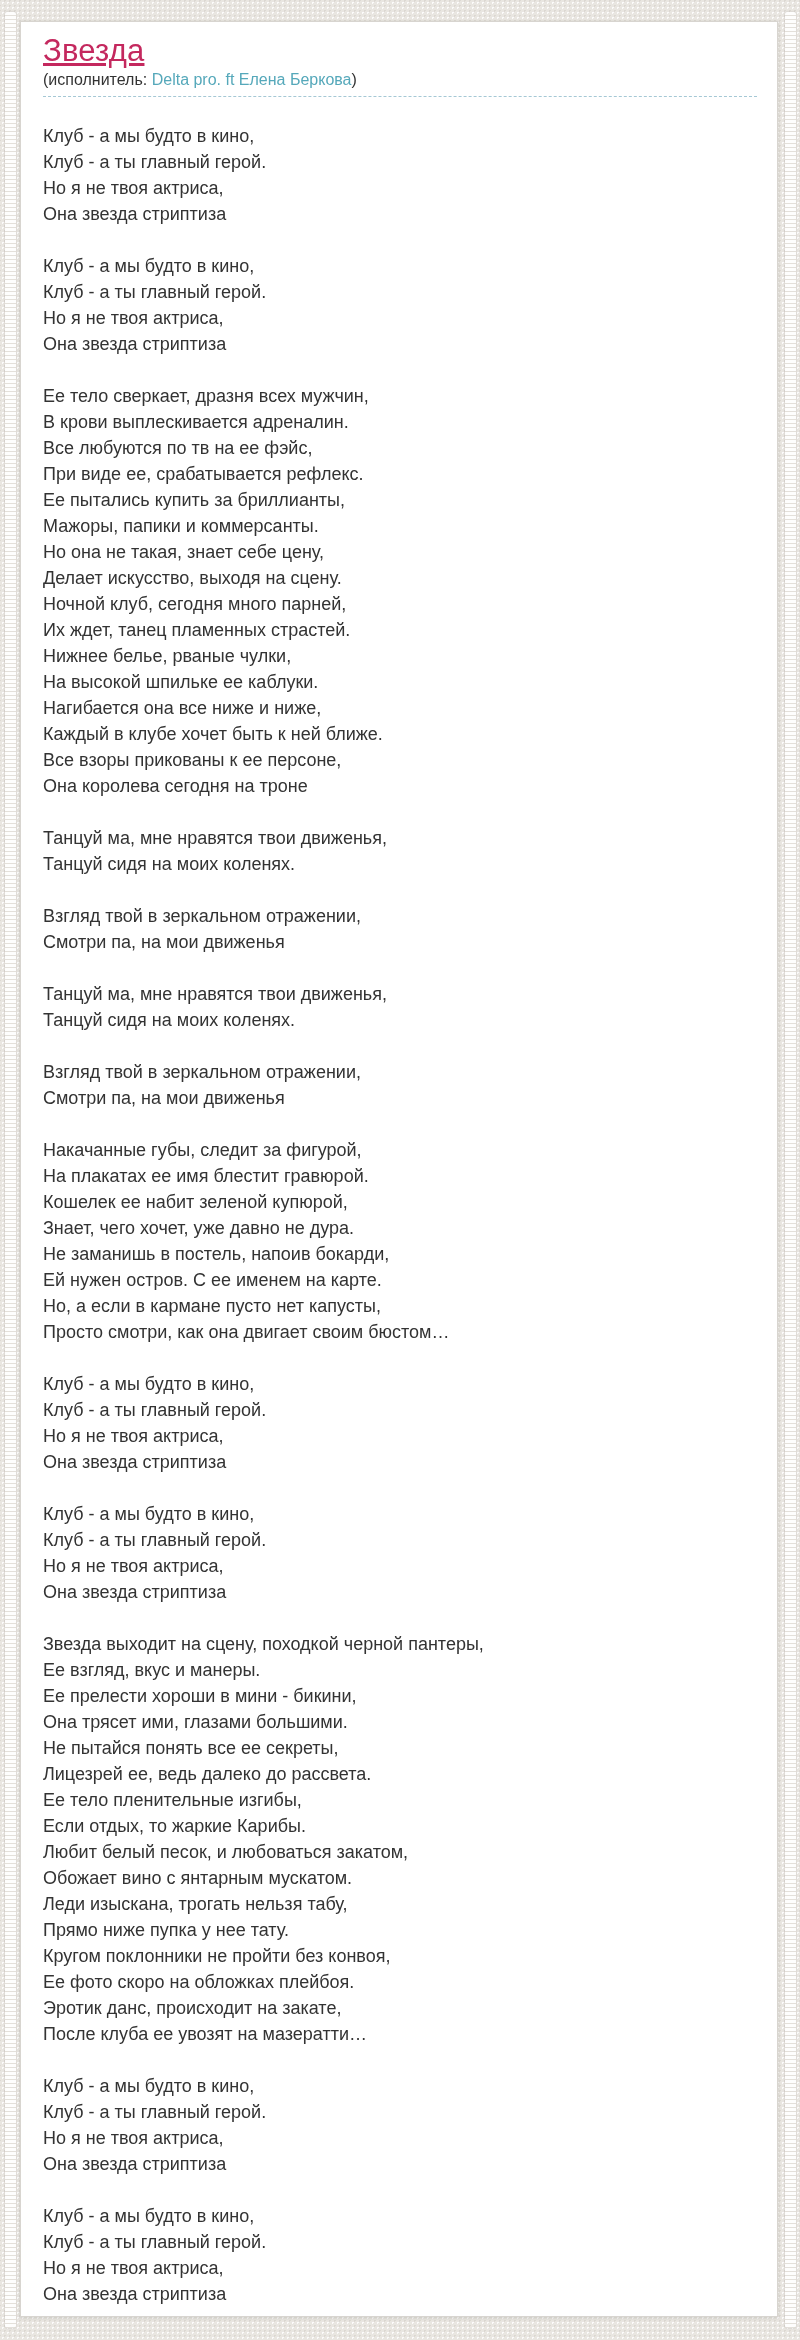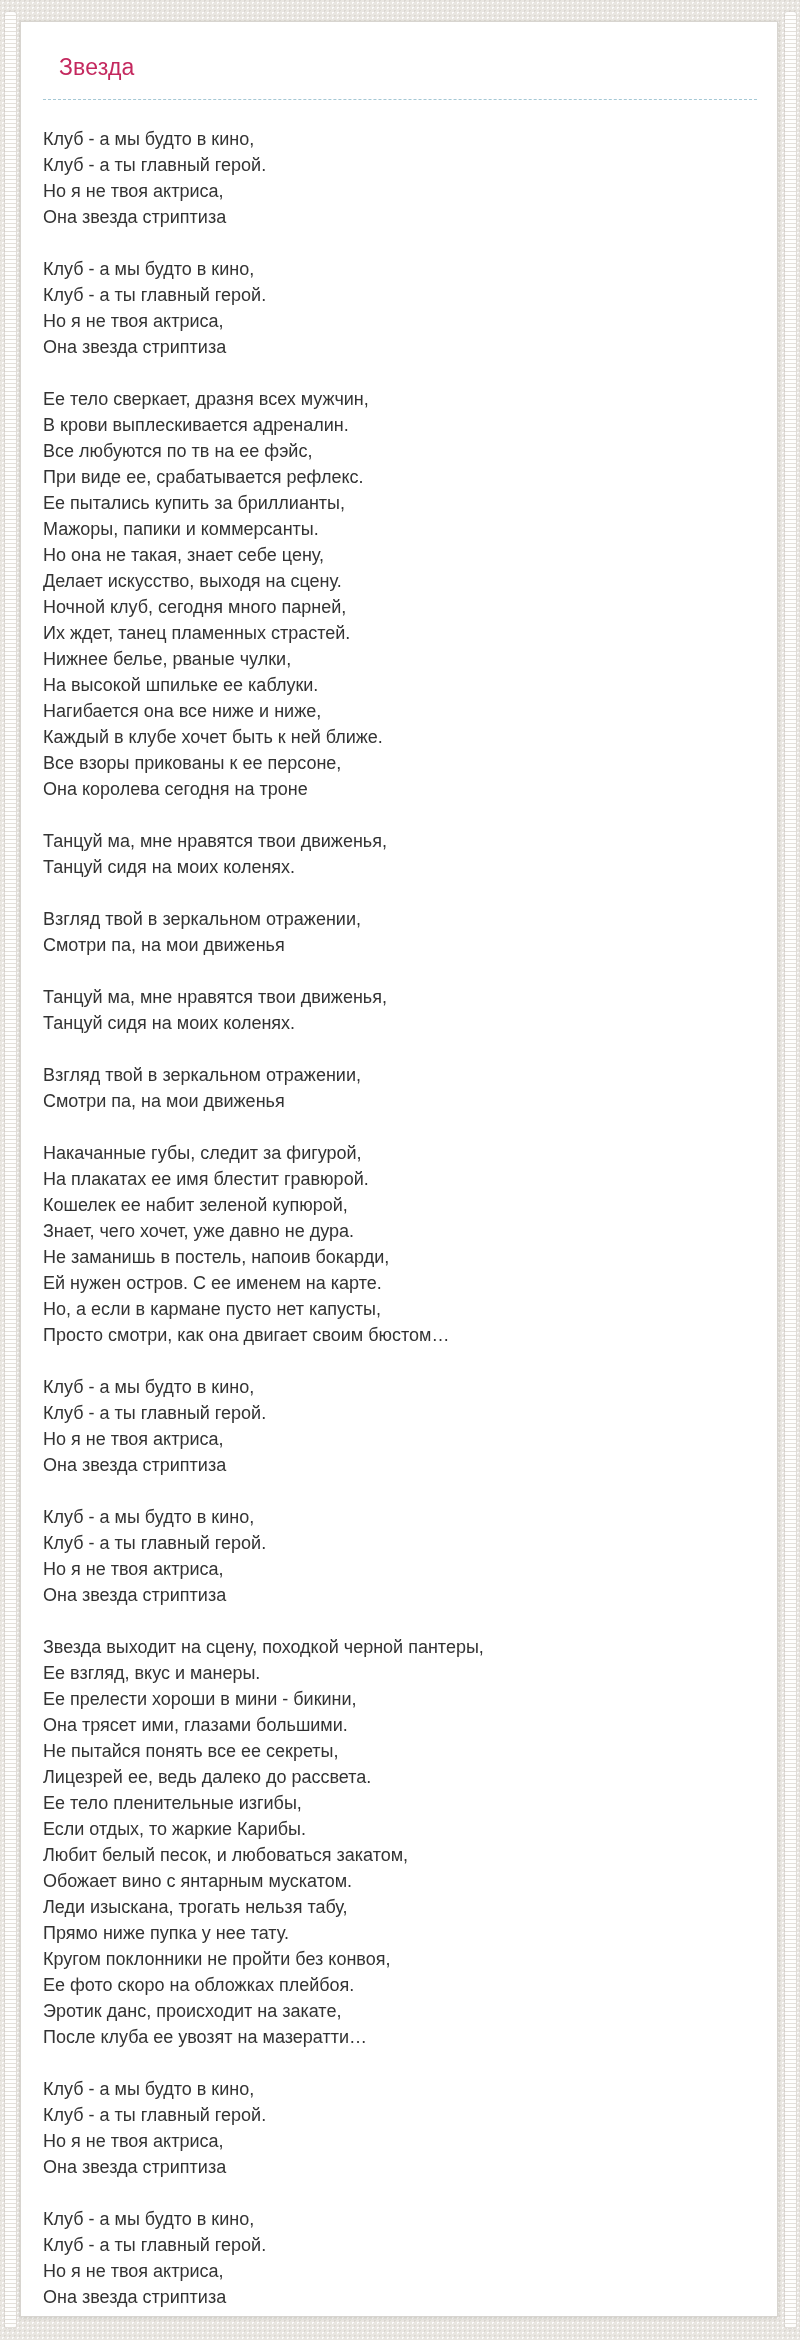--- a/index.html
+++ b/index.html
@@ -44,26 +44,27 @@
     width: 758px;
     height: 2296px;
     background: #ffffff;
     border: 1px solid #d8d5d0;
     box-shadow: 0 1px 3px rgba(100,95,88,0.25);
     box-sizing: border-box;
     padding: 13px 20px 20px 22px;
   }
 
   .song-title {
-    margin: 16px;
-    font-size: 23px;
+    margin: 0;
+    font-size: 31px;
     line-height: 32px;
     font-weight: normal;
     color: #c4285e;
     letter-spacing: 0.2px;
+    text-decoration: underline;
   }
 
   .artist-line {
     margin-top: 2px;
     font-size: 16px;
     line-height: 22px;
     color: #333333;
   }
   .artist-link {
     color: #55a8ba;
@@ -92,20 +93,23 @@
 </style>
 </head>
 <body>
 
 <div class="torn-strip left"></div>
 <div class="torn-strip right"></div>
 
 <div class="card">
   <h1 class="song-title">Звезда</h1>
 
+  <div class="artist-line">
+    <span>(исполнитель: </span><a class="artist-link">Delta pro. ft Елена Беркова</a><span>)</span>
+  </div>
 
   <hr class="divider">
 
   <div class="lyrics">
       <div class="stanza">Клуб - а мы будто в кино,<br>Клуб - а ты главный герой.<br>Но я не твоя актриса,<br>Она звезда стриптиза</div>
       <div class="stanza">Клуб - а мы будто в кино,<br>Клуб - а ты главный герой.<br>Но я не твоя актриса,<br>Она звезда стриптиза</div>
       <div class="stanza">Ее тело сверкает, дразня всех мужчин,<br>В крови выплескивается адреналин.<br>Все любуются по тв на ее фэйс,<br>При виде ее, срабатывается рефлекс.<br>Ее пытались купить за бриллианты,<br>Мажоры, папики и коммерсанты.<br>Но она не такая, знает себе цену,<br>Делает искусство, выходя на сцену.<br>Ночной клуб, сегодня много парней,<br>Их ждет, танец пламенных страстей.<br>Нижнее белье, рваные чулки,<br>На высокой шпильке ее каблуки.<br>Нагибается она все ниже и ниже,<br>Каждый в клубе хочет быть к ней ближе.<br>Все взоры прикованы к ее персоне,<br>Она королева сегодня на троне</div>
       <div class="stanza">Танцуй ма, мне нравятся твои движенья,<br>Танцуй сидя на моих коленях.</div>
       <div class="stanza">Взгляд твой в зеркальном отражении,<br>Смотри па, на мои движенья</div>
       <div class="stanza">Танцуй ма, мне нравятся твои движенья,<br>Танцуй сидя на моих коленях.</div>

